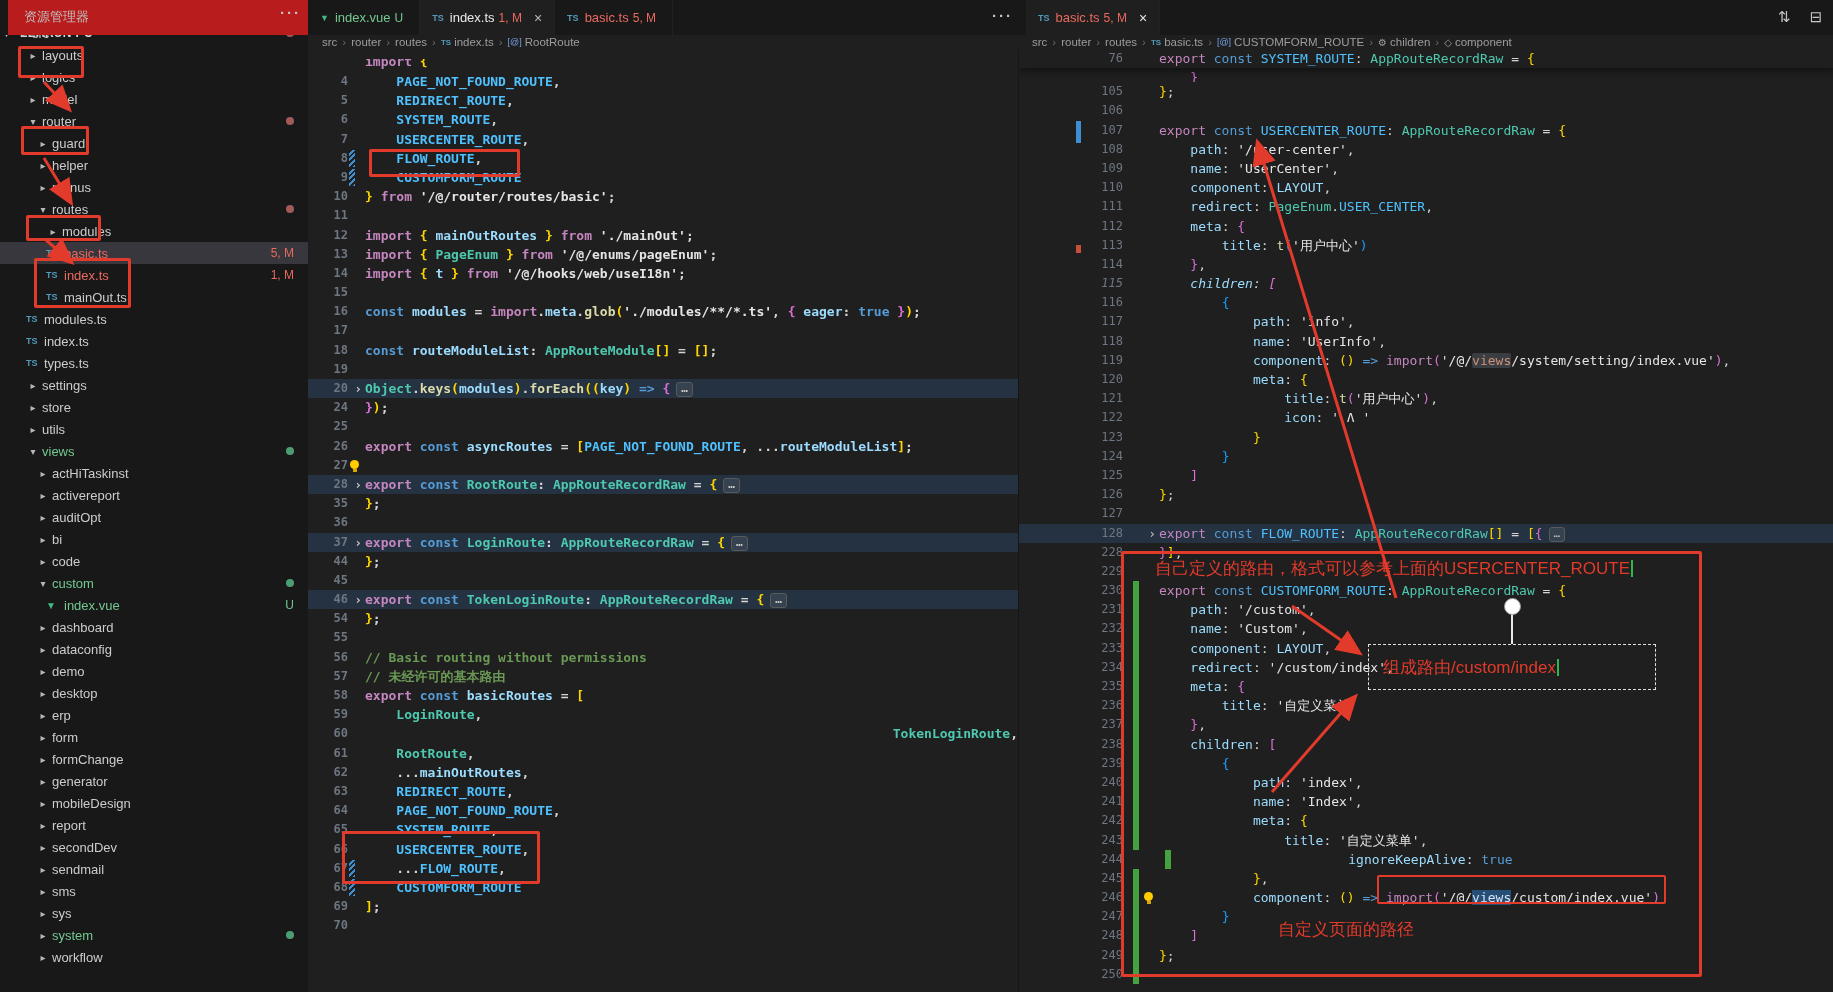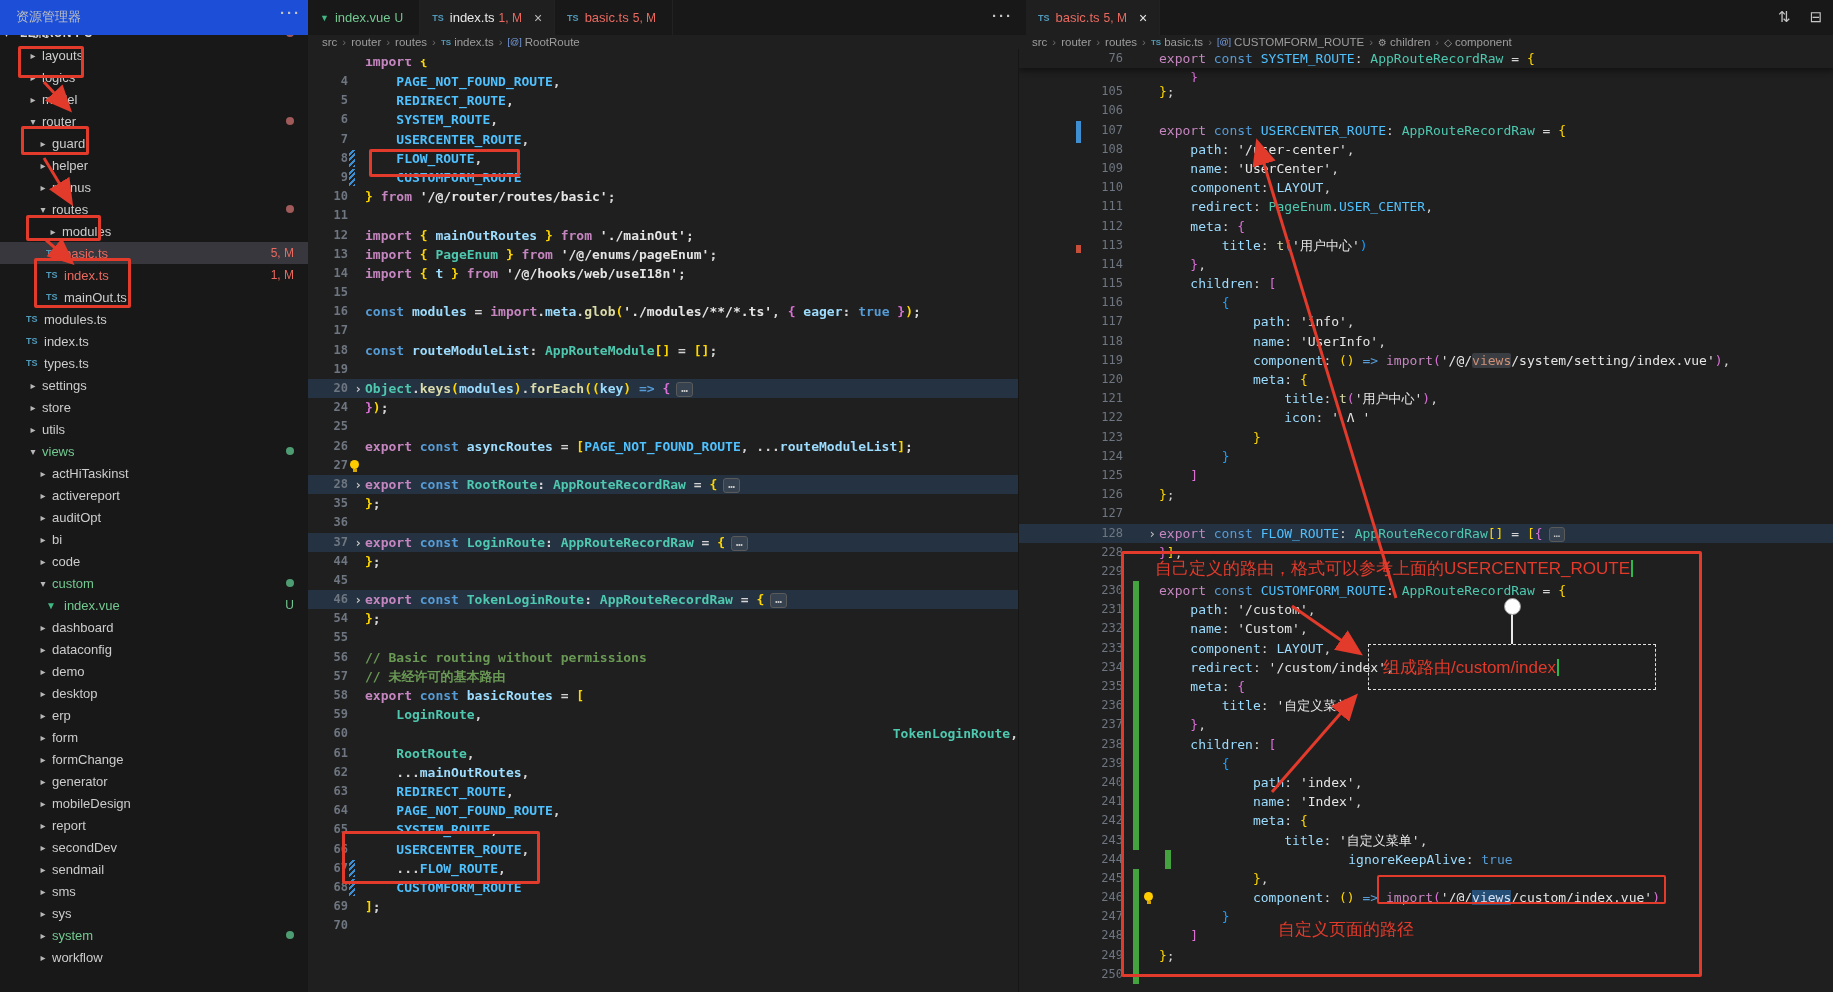--- a/index.html
+++ b/index.html
@@ -1,20 +1,20 @@
 <!DOCTYPE html>
 <html><head>
 <meta charset="utf-8">
 <style>
   html,body{margin:0;padding:0;background:#111;}
   body{width:1833px;height:992px;position:relative;overflow:hidden;
        font-family:"Liberation Sans","DejaVu Sans",sans-serif;color:#cccccc;-webkit-font-smoothing:antialiased;}
   
   #topbar{position:absolute;left:0;top:0;width:1833px;height:35px;background:#181818;}
-  #sidebar-header{position:absolute;left:0;top:0;width:308px;height:35px;background:#1d4ed8;}
+  #sidebar-header{position:absolute;left:8px;top:0;width:308px;height:35px;background:#b91c1c;}
   #sidebar-title{position:absolute;left:16px;top:8px;font-size:13px;color:#bfbfbf;}
   .more-dots{position:absolute;top:4px;color:#c5c5c5;font-size:15px;letter-spacing:2px;font-weight:bold;cursor:pointer;}
   #explorer-more{left:280px;}
   #mid-more{left:992px;top:7px;}
   #mid-tabs{position:absolute;left:308px;top:0;height:35px;display:flex;}
   .tab{height:35px;display:flex;align-items:center;padding:0 10px 0 12px;font-size:13px;color:#969696;
        background:#181818;border-right:1px solid #222;cursor:pointer;white-space:nowrap;}
   .tab.active{background:#1f1f1f;color:#e8e8e8;}
   .tab .tlabel{margin:0 4px 0 6px;}
   .tab .green{color:#73c991;} .tab .red{color:#ea6a60;}
@@ -446,21 +446,21 @@
       <div class="coderow"><div class="inner" style="display: flex; width: 100%;"><span class="ln">105</span><span class="gut"></span><span class="code"><span class="tk-b1">}</span><span class="tk-pl">;</span></span></div></div>
       <div class="coderow"><div class="inner" style="display: flex; width: 100%;"><span class="ln">106</span><span class="gut"></span><span class="code"></span></div></div>
       <div class="coderow"><div class="inner" style="display: flex; width: 100%;"><span class="ln">107</span><span class="gut"></span><span class="code"><span class="tk-kw">export </span><span class="tk-cb">const </span><span class="tk-cn">USERCENTER_ROUTE</span><span class="tk-pl">: </span><span class="tk-ty">AppRouteRecordRaw</span><span class="tk-pl"> = </span><span class="tk-b1">{</span></span></div></div>
       <div class="coderow"><div class="inner" style="display: flex; width: 100%;"><span class="ln">108</span><span class="gut"></span><span class="code"><span class="tk-pl">    </span><span class="tk-id">path</span><span class="tk-pl">: </span><span class="tk-st">'/user-center'</span><span class="tk-pl">,</span></span></div></div>
       <div class="coderow"><div class="inner" style="display: flex; width: 100%;"><span class="ln">109</span><span class="gut"></span><span class="code"><span class="tk-pl">    </span><span class="tk-id">name</span><span class="tk-pl">: </span><span class="tk-st">'UserCenter'</span><span class="tk-pl">,</span></span></div></div>
       <div class="coderow"><div class="inner" style="display: flex; width: 100%;"><span class="ln">110</span><span class="gut"></span><span class="code"><span class="tk-pl">    </span><span class="tk-id">component</span><span class="tk-pl">: </span><span class="tk-id">LAYOUT</span><span class="tk-pl">,</span></span></div></div>
       <div class="coderow"><div class="inner" style="display: flex; width: 100%;"><span class="ln">111</span><span class="gut"></span><span class="code"><span class="tk-pl">    </span><span class="tk-id">redirect</span><span class="tk-pl">: </span><span class="tk-ty">PageEnum</span><span class="tk-pl">.</span><span class="tk-cn">USER_CENTER</span><span class="tk-pl">,</span></span></div></div>
       <div class="coderow"><div class="inner" style="display: flex; width: 100%;"><span class="ln">112</span><span class="gut"></span><span class="code"><span class="tk-pl">    </span><span class="tk-id">meta</span><span class="tk-pl">: </span><span class="tk-b2">{</span></span></div></div>
       <div class="coderow"><div class="inner" style="display: flex; width: 100%;"><span class="ln">113</span><span class="gut"></span><span class="code"><span class="tk-pl">        </span><span class="tk-id">title</span><span class="tk-pl">: </span><span class="tk-fn">t</span><span class="tk-b3">(</span><span class="tk-st">'用户中心'</span><span class="tk-b3">)</span></span></div></div>
       <div class="coderow"><div class="inner" style="display: flex; width: 100%;"><span class="ln">114</span><span class="gut"></span><span class="code"><span class="tk-pl">    </span><span class="tk-b2">}</span><span class="tk-pl">,</span></span></div></div>
-      <div class="coderow"><div class="inner" style="display: flex; width: 100%;"><span class="ln">115</span><span class="gut"></span><span class="code"><span class="tk-pl">    </span><span class="tk-id">children</span><span class="tk-pl">: </span><span class="tk-b2">[</span></span></div></div>
+      <div class="coderow"><div class="inner" style="display: flex; width: 100%; font-style: italic;"><span class="ln">115</span><span class="gut"></span><span class="code"><span class="tk-pl">    </span><span class="tk-id">children</span><span class="tk-pl">: </span><span class="tk-b2">[</span></span></div></div>
       <div class="coderow"><div class="inner" style="display: flex; width: 100%;"><span class="ln">116</span><span class="gut"></span><span class="code"><span class="tk-pl">        </span><span class="tk-b3">{</span></span></div></div>
       <div class="coderow"><div class="inner" style="display: flex; width: 100%;"><span class="ln">117</span><span class="gut"></span><span class="code"><span class="tk-pl">            </span><span class="tk-id">path</span><span class="tk-pl">: </span><span class="tk-st">'info'</span><span class="tk-pl">,</span></span></div></div>
       <div class="coderow"><div class="inner" style="display: flex; width: 100%;"><span class="ln">118</span><span class="gut"></span><span class="code"><span class="tk-pl">            </span><span class="tk-id">name</span><span class="tk-pl">: </span><span class="tk-st">'UserInfo'</span><span class="tk-pl">,</span></span></div></div>
       <div class="coderow"><div class="inner" style="display: flex; width: 100%;"><span class="ln">119</span><span class="gut"></span><span class="code"><span class="tk-pl">            </span><span class="tk-id">component</span><span class="tk-pl">: </span><span class="tk-b1">()</span><span class="tk-cb"> =&gt; </span><span class="tk-kw">import</span><span class="tk-b2">(</span><span class="tk-st">'/@/</span><span class="tk-sthl">views</span><span class="tk-st">/system/setting/index.vue'</span><span class="tk-b2">)</span><span class="tk-pl">,</span></span></div></div>
       <div class="coderow"><div class="inner" style="display: flex; width: 100%;"><span class="ln">120</span><span class="gut"></span><span class="code"><span class="tk-pl">            </span><span class="tk-id">meta</span><span class="tk-pl">: </span><span class="tk-b1">{</span></span></div></div>
       <div class="coderow"><div class="inner" style="display: flex; width: 100%;"><span class="ln">121</span><span class="gut"></span><span class="code"><span class="tk-pl">                </span><span class="tk-id">title</span><span class="tk-pl">: </span><span class="tk-fn">t</span><span class="tk-b2">(</span><span class="tk-st">'用户中心'</span><span class="tk-b2">)</span><span class="tk-pl">,</span></span></div></div>
       <div class="coderow"><div class="inner" style="display: flex; width: 100%;"><span class="ln">122</span><span class="gut"></span><span class="code"><span class="tk-pl">                </span><span class="tk-id">icon</span><span class="tk-pl">: </span><span class="tk-st">' Ʌ '</span></span></div></div>
       <div class="coderow"><div class="inner" style="display: flex; width: 100%;"><span class="ln">123</span><span class="gut"></span><span class="code"><span class="tk-pl">            </span><span class="tk-b1">}</span></span></div></div>
       <div class="coderow"><div class="inner" style="display: flex; width: 100%;"><span class="ln">124</span><span class="gut"></span><span class="code"><span class="tk-pl">        </span><span class="tk-b3">}</span></span></div></div>
       <div class="coderow"><div class="inner" style="display: flex; width: 100%;"><span class="ln">125</span><span class="gut"></span><span class="code"><span class="tk-pl">    </span><span class="tk-b2">]</span></span></div></div>

